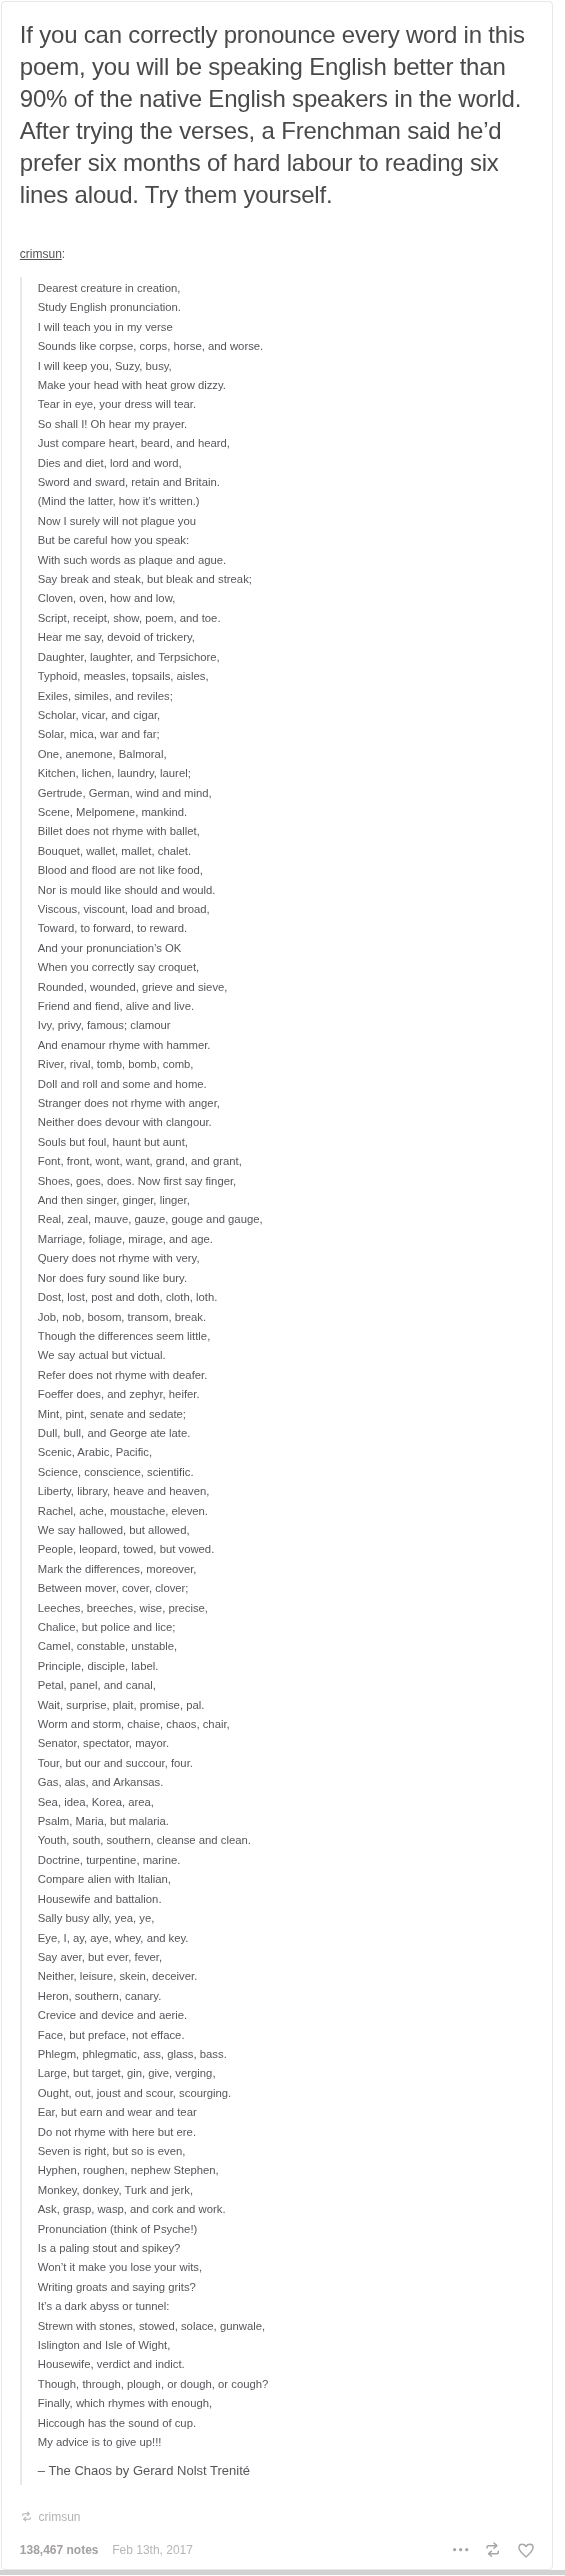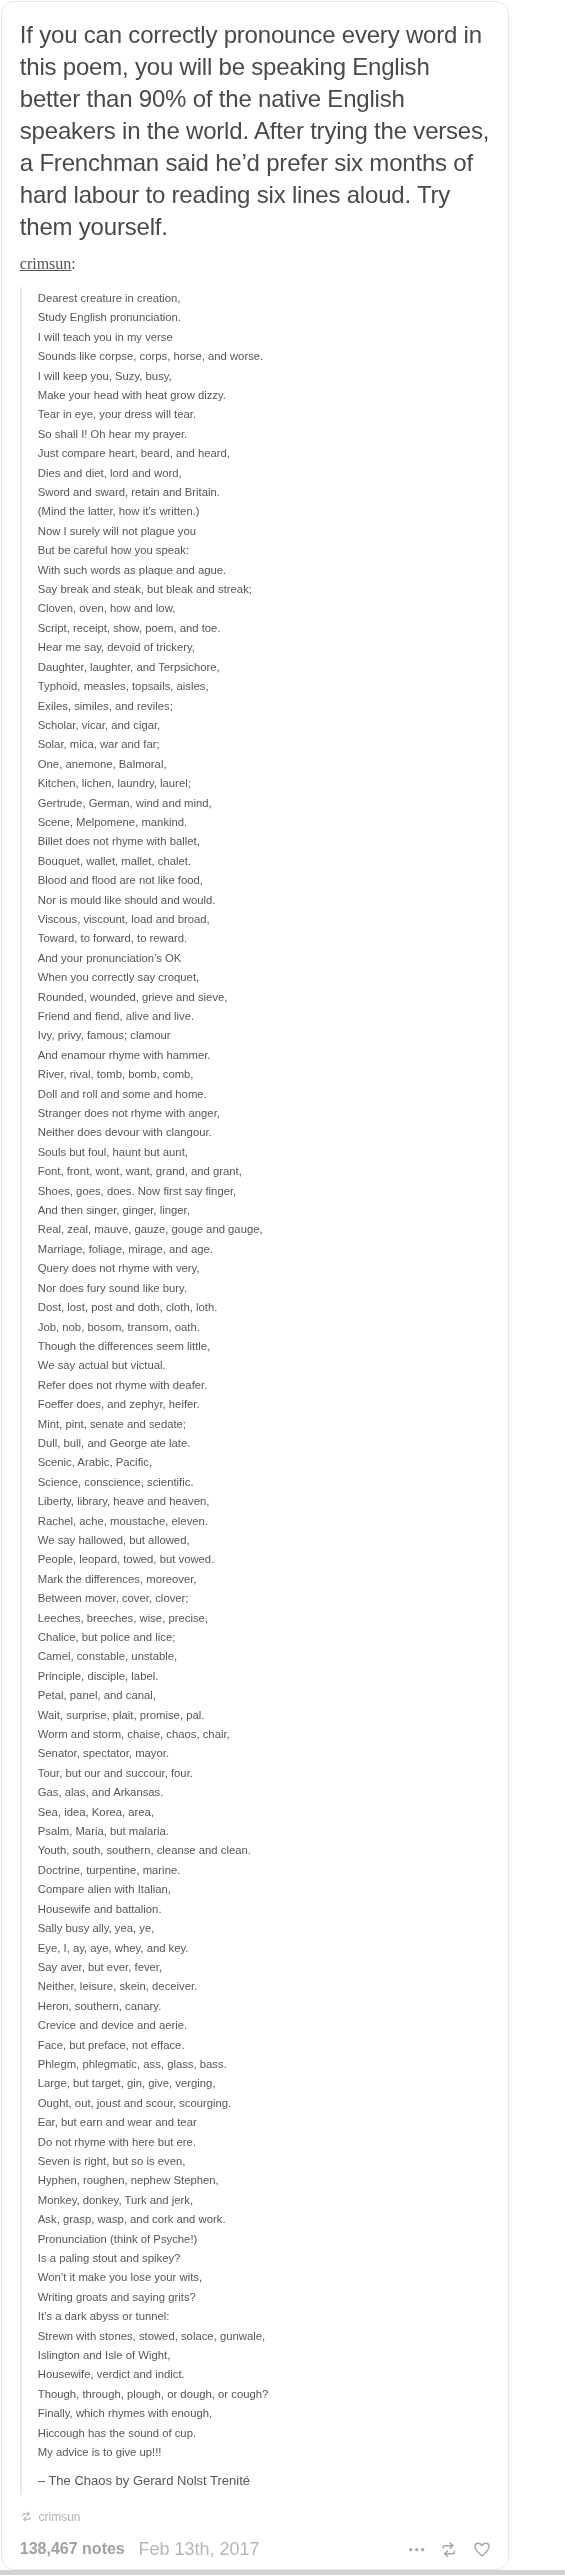--- a/index.html
+++ b/index.html
@@ -5,43 +5,42 @@
   html, body { margin:0; padding:0; }
   body {
     width:565px;
     background:#ffffff;
     font-family:"Liberation Sans", sans-serif;
     -webkit-font-smoothing:antialiased;
   }
   .card {
     position:relative;
     box-sizing:border-box;
-    width:508px;
+    width:552px;
     height:2569px;
     margin:0.8px 0 0 0.8px;
     background:#ffffff;
     border:0.8px solid #e7e7e7;
-    border-radius:13px;
+    border-radius:4px;
     overflow:hidden;
   }
   .inner { padding:0 18px; }
   .headline {
     margin:17px 0 0;
     font-size:24px;
     line-height:32px;
     font-weight:400;
     letter-spacing:-0.2px;
     color:#4a4a4a;
   }
   .attribution {
-    margin-top:14px;
-    font-size:16px;
+    margin-top:36px;
+    font-size:12px;
     line-height:14.5px;
     color:#555555;
-    font-family:Liberation Serif, serif;
   }
   .attribution .author-link {
     color:#555555;
     text-decoration:underline;
     cursor:pointer;
   }
   blockquote.poem-quote {
     margin:15.3px 0 0 0;
     border-left:2.4px solid #e9e9e9;
     padding:2.4px 0 4.8px 16px;
@@ -73,27 +72,27 @@
     position:absolute;
     left:18px;
     right:16px;
     bottom:9px;
     display:flex;
     align-items:center;
   }
   .notes {
     font-weight:700;
     color:#a3a0a0;
-    font-size:16px;
+    font-size:12px;
     cursor:pointer;
   }
   .date {
     margin-left:13.7px;
     color:#b8b5b5;
-    font-size:18px;
+    font-size:12px;
   }
   .actions {
     margin-left:auto;
     display:flex;
     align-items:center;
     gap:13px;
   }
   .icon-btn {
     background:none;
     border:none;
@@ -167,21 +166,21 @@
           <div class="poem-line">Neither does devour with clangour.</div>
           <div class="poem-line">Souls but foul, haunt but aunt,</div>
           <div class="poem-line">Font, front, wont, want, grand, and grant,</div>
           <div class="poem-line">Shoes, goes, does. Now first say finger,</div>
           <div class="poem-line">And then singer, ginger, linger,</div>
           <div class="poem-line">Real, zeal, mauve, gauze, gouge and gauge,</div>
           <div class="poem-line">Marriage, foliage, mirage, and age.</div>
           <div class="poem-line">Query does not rhyme with very,</div>
           <div class="poem-line">Nor does fury sound like bury.</div>
           <div class="poem-line">Dost, lost, post and doth, cloth, loth.</div>
-          <div class="poem-line">Job, nob, bosom, transom, oath.</div>
+          <div class="poem-line">Job, nob, bosom, transom, break.</div>
           <div class="poem-line">Though the differences seem little,</div>
           <div class="poem-line">We say actual but victual.</div>
           <div class="poem-line">Refer does not rhyme with deafer.</div>
           <div class="poem-line">Foeffer does, and zephyr, heifer.</div>
           <div class="poem-line">Mint, pint, senate and sedate;</div>
           <div class="poem-line">Dull, bull, and George ate late.</div>
           <div class="poem-line">Scenic, Arabic, Pacific,</div>
           <div class="poem-line">Science, conscience, scientific.</div>
           <div class="poem-line">Liberty, library, heave and heaven,</div>
           <div class="poem-line">Rachel, ache, moustache, eleven.</div>

